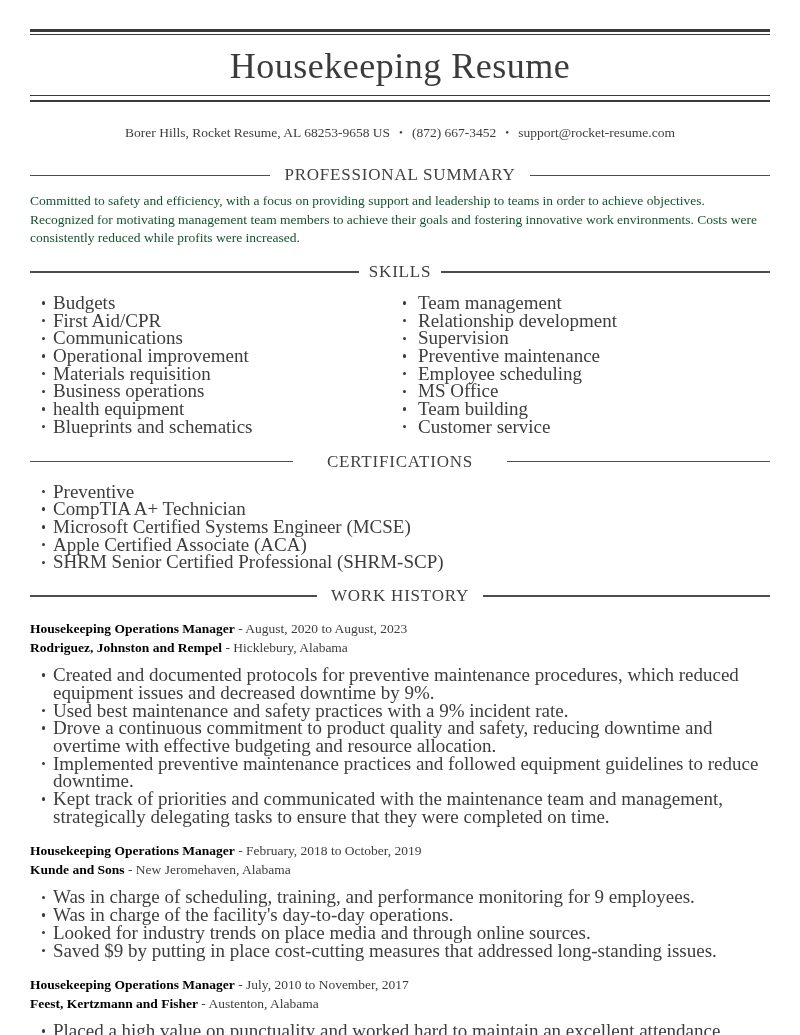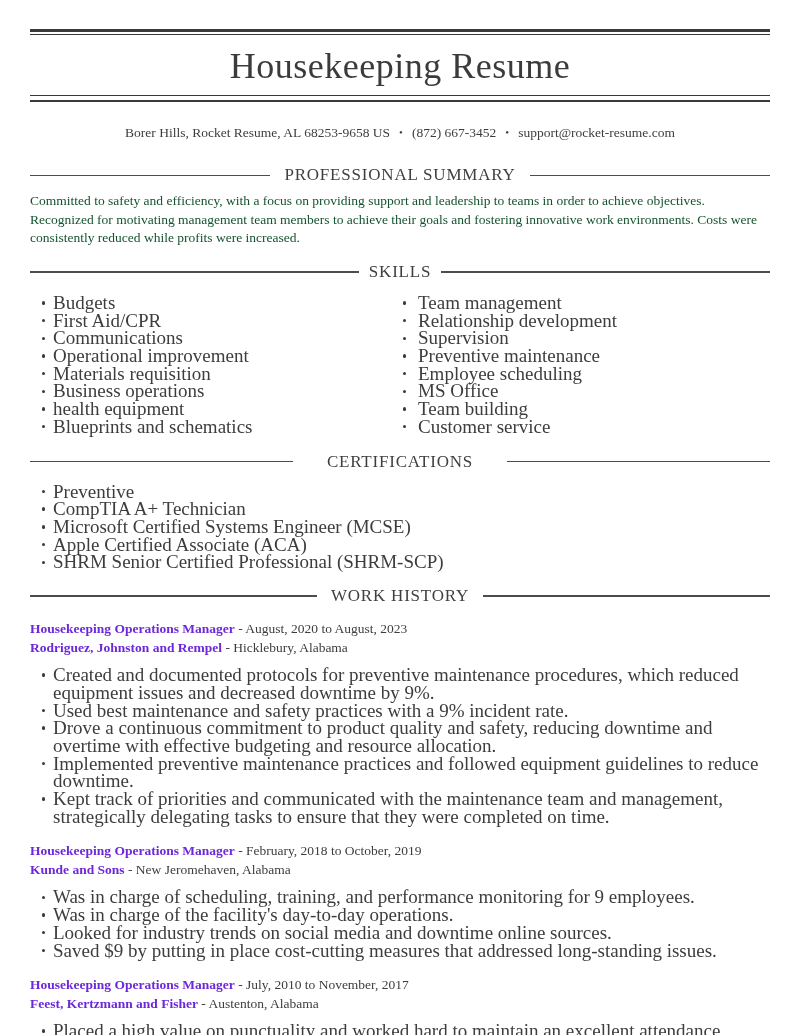--- a/index.html
+++ b/index.html
@@ -99,21 +99,21 @@
   .skills-columns .col { width: 50%; }
   .skills-columns .col.right li { padding-left: 18px; }
   .skills-columns .col.right li::before { left: 3px; }
 
   .cert-list { margin-top: 11px; }
 
   .jobs { margin-top: 13px; }
   .job { margin-top: 16px; }
   .job:first-child { margin-top: 0; }
   .job .line { font-size: 13.5px; line-height: 19px; }
-  .job .b { font-weight: 700; color: #6d28d9; }
+  .job .b { font-weight: 700; color: #000000; }
   .job ul.bullets { margin-top: 9px; }
 </style>
 </head>
 <body>
 
 <div class="page">
 
   <div class="double-rule top">
     <div class="bar thick"></div>
     <div class="gap"></div>
@@ -205,21 +205,21 @@
   <div class="job">
     <div class="line">
       <span class="b">Housekeeping Operations Manager</span><span class="pre"> - </span><span>February, 2018 to October, 2019</span>
     </div>
     <div class="line">
       <span class="b">Kunde and Sons</span><span class="pre"> - </span><span>New Jeromehaven, Alabama</span>
     </div>
     <ul class="bullets">
           <li>Was in charge of scheduling, training, and performance monitoring for 9 employees.</li>
           <li>Was in charge of the facility's day-to-day operations.</li>
-          <li>Looked for industry trends on social media and downtime online sources.</li>
+          <li>Looked for industry trends on place media and through online sources.</li>
           <li>Saved $9 by putting in place cost-cutting measures that addressed long-standing issues.</li>
         </ul>
   </div>
 
   <div class="job">
     <div class="line">
       <span class="b">Housekeeping Operations Manager</span><span class="pre"> - </span><span>July, 2010 to November, 2017</span>
     </div>
     <div class="line">
       <span class="b">Feest, Kertzmann and Fisher</span><span class="pre"> - </span><span>Austenton, Alabama</span>

